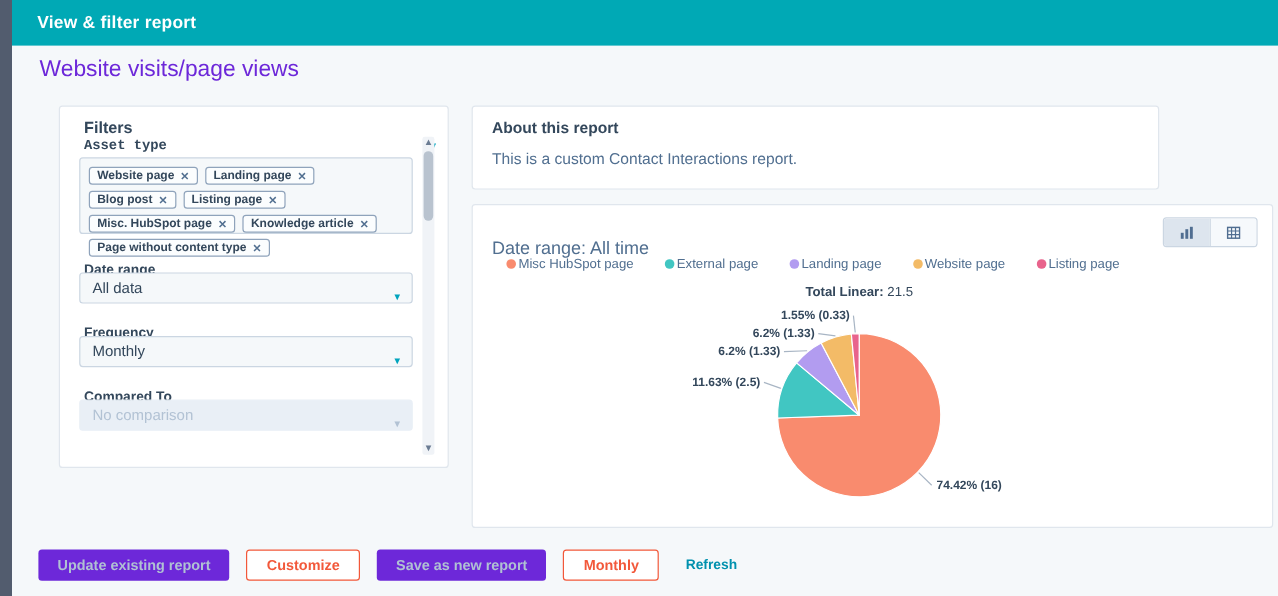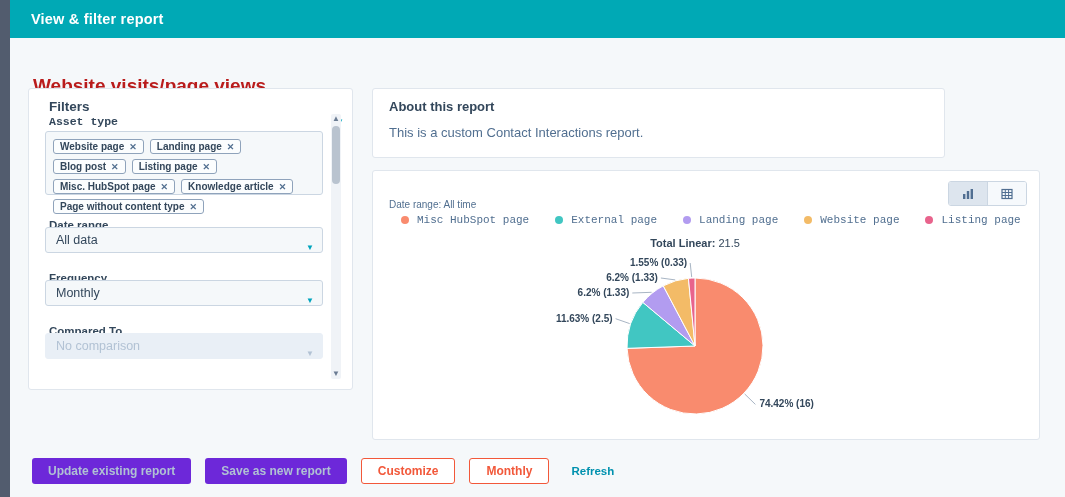--- a/index.html
+++ b/index.html
@@ -5,23 +5,23 @@
   html,body{margin:0;padding:0;}
   body{
     width:1065px;height:497px;position:relative;overflow:hidden;
     background:#f5f8fa;font-family:"Liberation Sans",sans-serif;
     --teal:#00a9b5;--accent:#f2583a;--link:#0091ae;--dark:#33475b;--muted:#516f90;
   }
   .side-strip{position:absolute;left:0;top:0;width:10px;height:497px;background:#525c6e;}
   .modal-header{position:absolute;left:10px;top:0;width:1055px;height:38px;background:var(--teal);padding-left:37px;}
   .modal-title{position:absolute;left:21px;top:11px;color:#fff;font-size:14.5px;font-weight:700;letter-spacing:.2px;}
   .close-x{position:absolute;right:15px;top:9px;color:#fff;font-size:15px;line-height:18px;cursor:pointer;}
-  .page-title{position:absolute;left:33px;top:47px;font-size:19px;font-weight:700;color:#b91c1c;margin-top:28px;}
-
-  .card{position:absolute;background:#fff;border:1px solid #e0e6ed;border-radius:3px;box-sizing:border-box;}
+  .page-title{position:absolute;left:33px;top:47px;font-size:19px;font-weight:400;color:#6d28d9;}
+
+  .card{position:absolute;background:#fff;border:1px solid #e0e6ed;border-radius:3px;box-sizing:border-box;margin-left:21px;}
   .filters-card{left:28px;top:88px;width:325px;height:302px;}
   .about-card{left:372px;top:88px;width:573px;height:70px;}
   .chart-card{left:372px;top:170px;width:668px;height:270px;}
 
   .filters-heading{position:absolute;left:20px;top:10px;font-size:13.5px;font-weight:700;color:var(--dark);}
   .field-label{position:absolute;left:20px;font-size:11.5px;font-weight:700;color:var(--dark);}
   .lbl-asset{top:26px;font-family:Liberation Mono, monospace;} .lbl-date{top:130px;} .lbl-freq{top:183px;} .lbl-comp{top:236px;}
 
   .multiselect{position:absolute;left:16px;top:42px;width:278px;height:64px;background:#f5f8fa;
     border:1px solid #cbd6e2;border-radius:3px;box-sizing:border-box;padding:4px 22px 4px 4px;}
@@ -43,23 +43,23 @@
   .sb-thumb{position:absolute;left:1px;top:12px;width:8px;height:58px;background:#b9c3cf;border-radius:4px;cursor:pointer;}
 
   .about-heading{position:absolute;left:16px;top:10px;font-size:13px;font-weight:700;color:var(--dark);}
   .about-body{position:absolute;left:16px;top:36px;font-size:13px;color:var(--muted);}
 
   .toolbar{position:absolute;right:12px;top:10px;display:flex;border:1px solid #cbd6e2;border-radius:3px;overflow:hidden;}
   .tb-btn{width:38px;height:23px;display:flex;align-items:center;justify-content:center;background:#f6f9fc;cursor:pointer;}
   .tb-btn.sel{background:#dde5ee;}
   .tb-btn + .tb-btn{border-left:1px solid #cbd6e2;}
 
-  .date-note{position:absolute;left:16px;top:28px;font-size:10px;color:var(--muted);}
+  .date-note{position:absolute;left:16px;top:28px;font-size:15px;color:var(--muted);}
   .legend{position:absolute;left:28px;top:43px;display:flex;gap:26px;align-items:center;}
-  .legend-item{display:flex;align-items:center;gap:8px;font-size:11px;color:var(--muted);cursor:pointer;font-family:Liberation Mono, monospace;}
+  .legend-item{display:flex;align-items:center;gap:2px;font-size:11px;color:var(--muted);cursor:pointer;}
   .legend-dot{width:8px;height:8px;border-radius:50%;}
 
   .pie-svg{position:absolute;left:0;top:58px;}
 
   .footer{position:absolute;left:32px;top:458px;display:flex;gap:14px;align-items:center;}
   .btn{height:26px;padding:0 16px;border-radius:3px;font-family:"Liberation Sans",sans-serif;
     font-size:12px;font-weight:700;display:flex;align-items:center;}
   .btn-disabled{background:#6d28d9;color:#b0c1d3;border:none;}
   .btn-outline{background:#fff;color:var(--accent);border:1px solid var(--accent);cursor:pointer;}
   .link{color:var(--link);font-size:11.5px;font-weight:700;margin-left:8px;cursor:pointer;}
@@ -193,17 +193,17 @@
       <line x1="302.2" y1="50.9" x2="287.9" y2="49.0" stroke="#a8b5c4" stroke-width="1"></line>
       <text x="284.9" y="52.0" text-anchor="end" font-size="10" font-weight="700" fill="#33475b" font-family="&quot;Liberation Sans&quot;, sans-serif">6.2% (1.33)</text>
       <line x1="318.7" y1="48.1" x2="317.2" y2="34.0" stroke="#a8b5c4" stroke-width="1"></line>
       <text x="314.2" y="37.0" text-anchor="end" font-size="10" font-weight="700" fill="#33475b" font-family="&quot;Liberation Sans&quot;, sans-serif">1.55% (0.33)</text>
       <text x="322" y="18" text-anchor="middle" font-size="11" fill="#33475b" font-family="&quot;Liberation Sans&quot;, sans-serif"><tspan font-weight="700">Total Linear:</tspan><tspan> 21.5</tspan></text>
     </svg>
 </div>
 
 <div class="footer">
   <button class="btn btn-disabled">Update existing report</button>
+  <button class="btn btn-outline">Customize</button>
   <button class="btn btn-disabled">Save as new report</button>
-  <button class="btn btn-outline">Customize</button>
   <button class="btn btn-outline">Monthly</button>
   <span class="link">Refresh</span>
 </div>
 
 </body></html>

